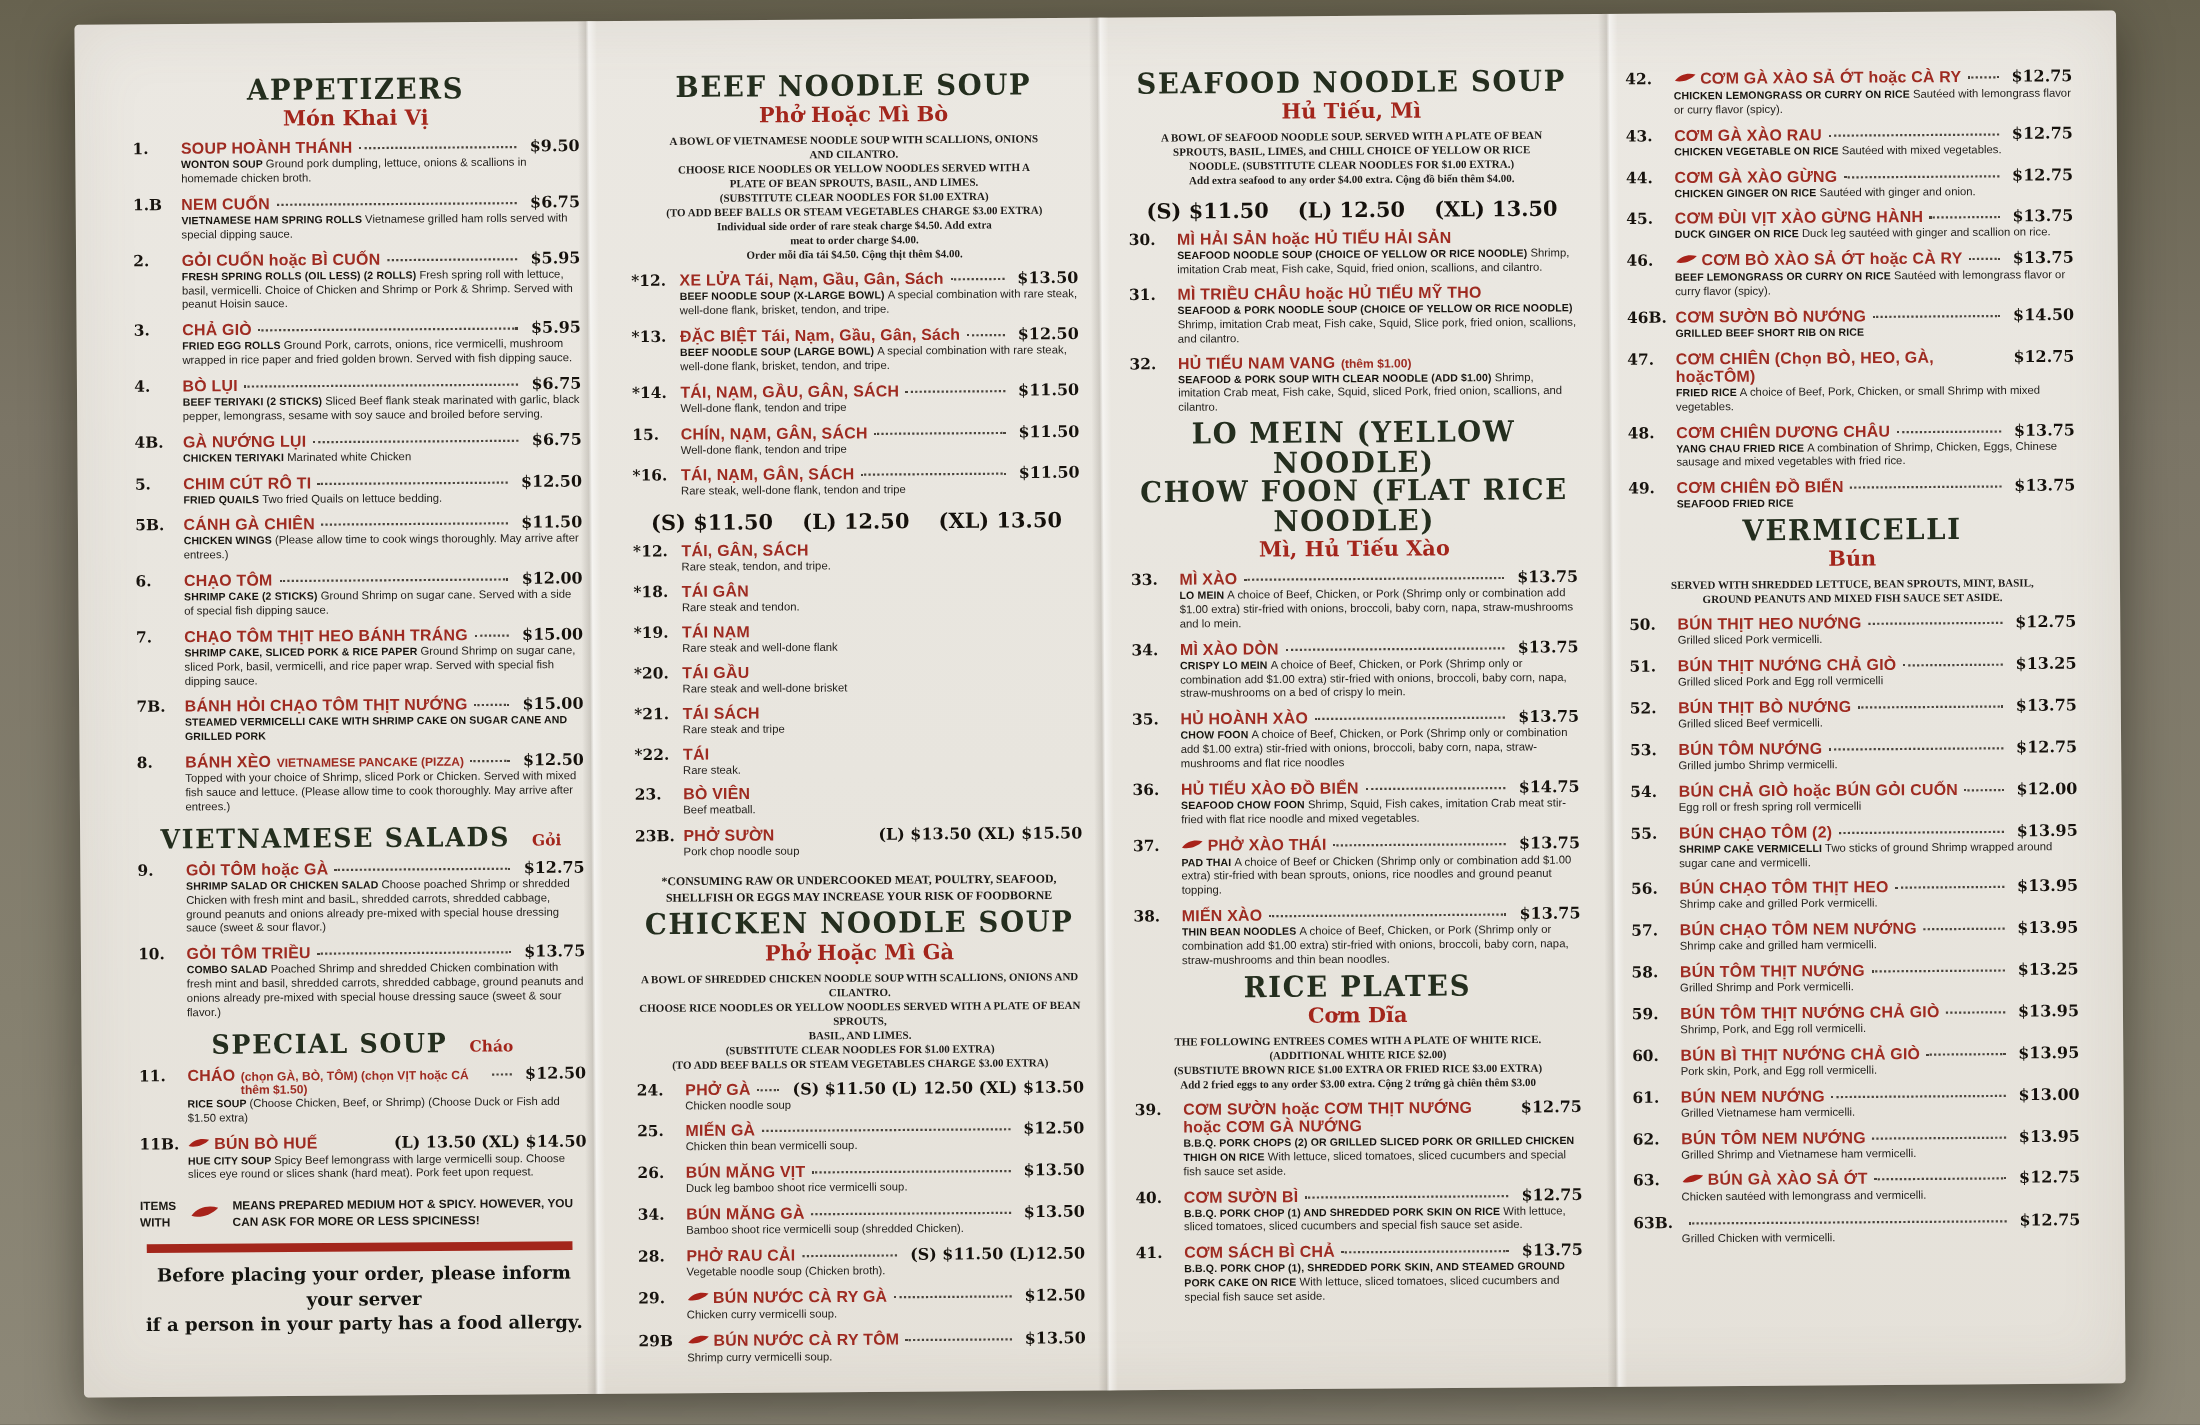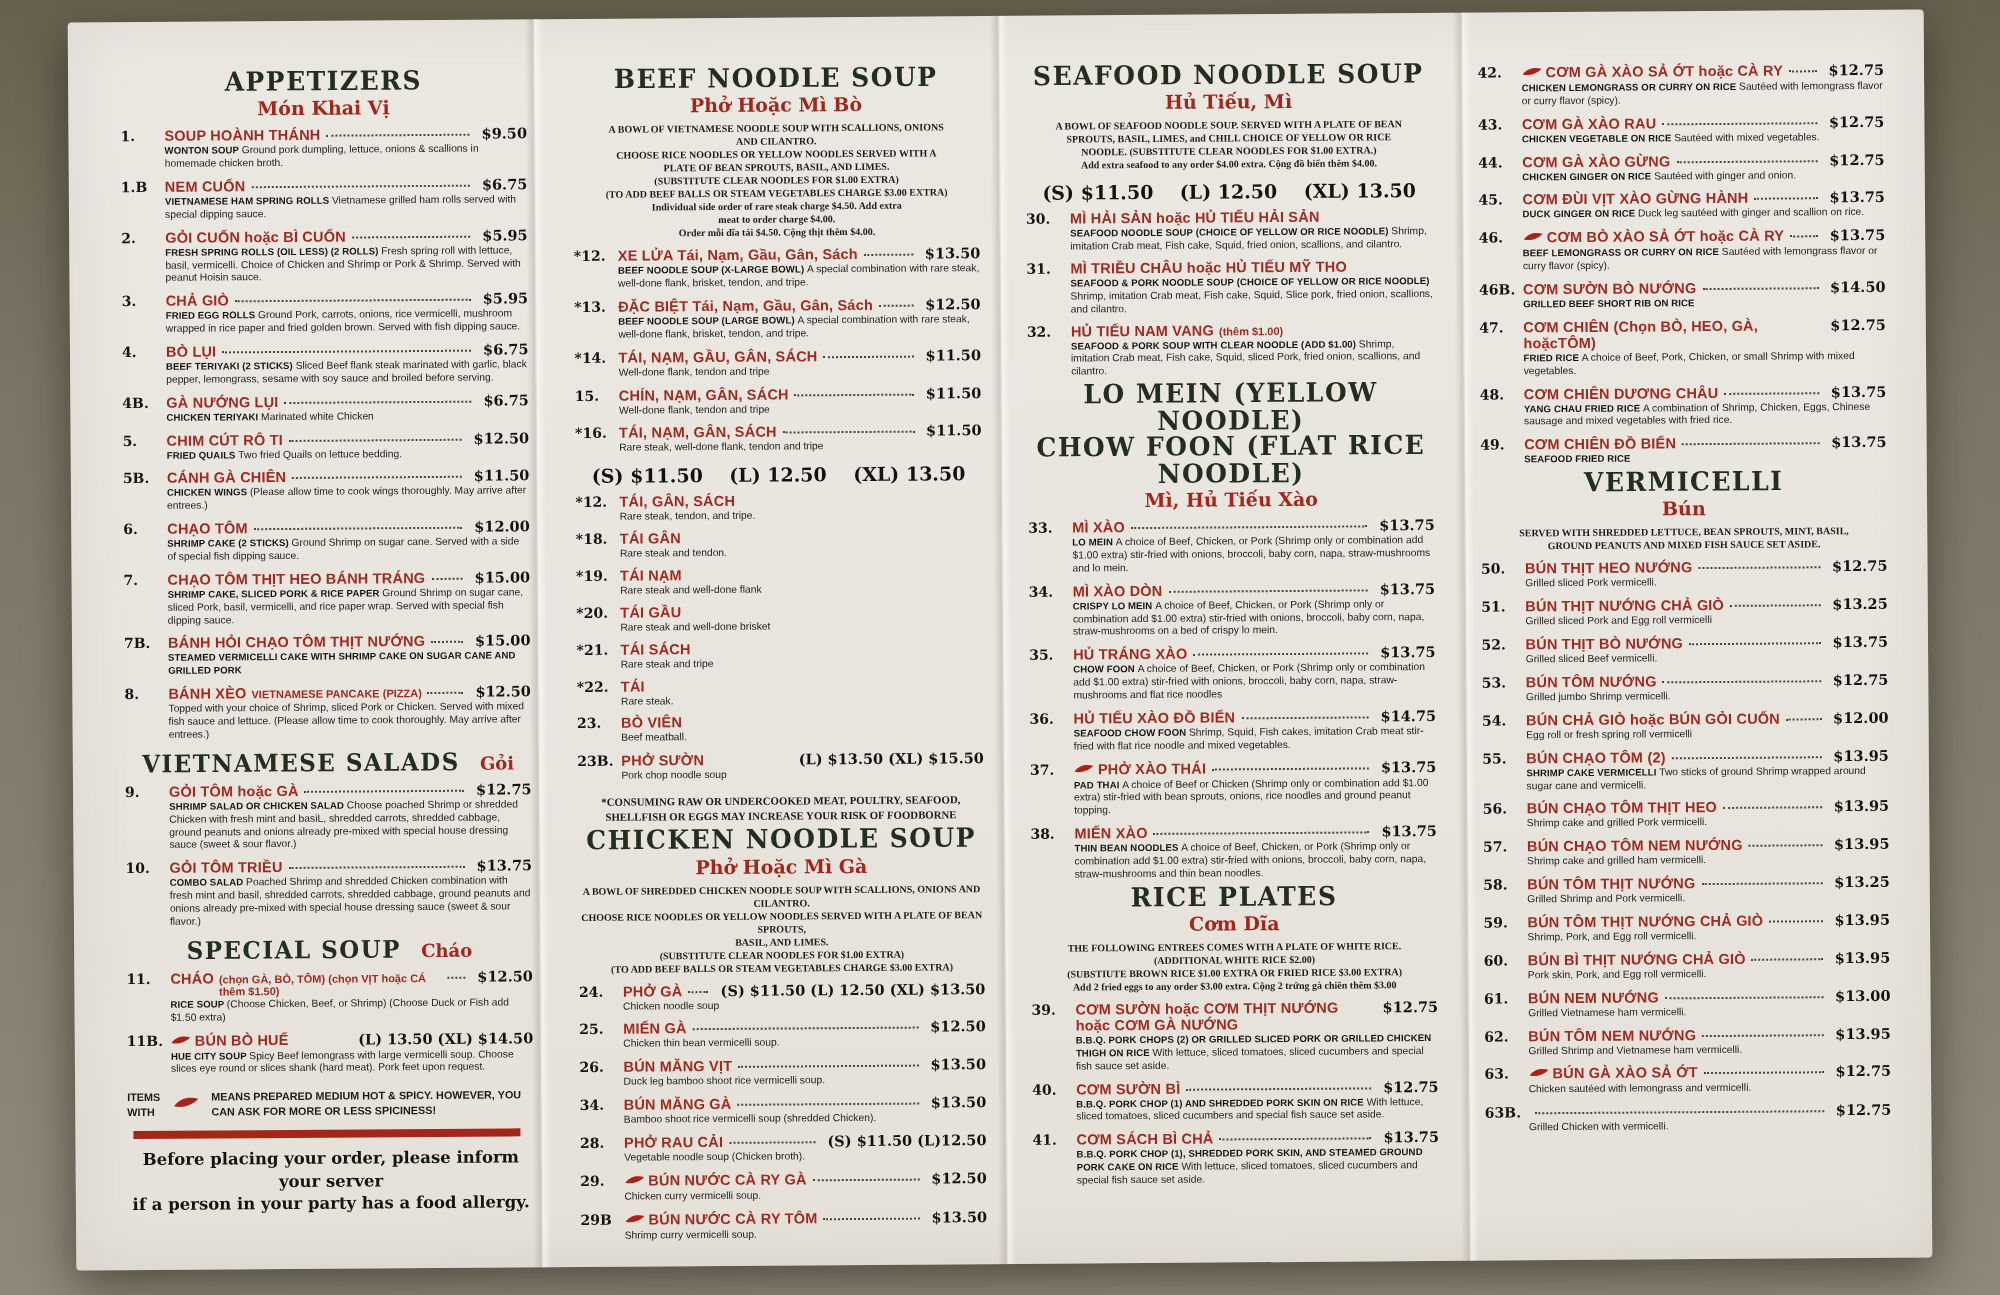--- a/index.html
+++ b/index.html
@@ -15,21 +15,21 @@
     background:linear-gradient(90deg,rgba(0,0,0,0) 0%,rgba(60,52,40,.16) 42%,rgba(255,255,255,.55) 58%,rgba(0,0,0,0) 100%);}
   .crease.c1{left:24.6%}.crease.c2{left:49.7%}.crease.c3{left:74.6%}
   .col{flex:0 0 25%;box-sizing:border-box;padding:0 20px 0 26px;}
   .sec{text-align:center;margin:4px 0 6px 0;}
   .sec-title{font-family:"DejaVu Serif","Liberation Serif",serif;font-weight:700;
     font-size:25px;letter-spacing:1.5px;color:#242e1e;line-height:1.05;transform:scaleY(1.05);}
   .sec-sub{font-family:"DejaVu Serif","Liberation Serif",serif;font-weight:700;
     font-size:19px;color:#a3261c;margin-top:2px;}
   .sec.inline{display:flex;justify-content:center;align-items:baseline;gap:20px;margin-top:10px;}
   .sec.inline .sec-title{font-size:23px;}
-  .sec.inline .sec-sub{font-size:18px;margin-top:0;}
+  .sec.inline .sec-sub{font-size:14px;margin-top:0;}
   .note{font-family:"Liberation Serif",serif;font-weight:700;font-size:10px;
     color:#1d1b18;text-align:center;line-height:1.3;margin:3px 0 4px 0;}
   .sizes{font-family:"DejaVu Serif","Liberation Serif",serif;font-weight:700;font-size:19px;
     color:#15110c;text-align:center;margin:10px 0 6px 0;white-space:pre;}
   .item{margin-top:7px;}
   .irow{display:flex;align-items:baseline;}
   .num{flex:0 0 44px;font-family:"DejaVu Serif","Liberation Serif",serif;font-weight:700;
     font-size:14px;color:#17130e;}
   .chili{flex:0 0 auto;margin-right:4px;position:relative;top:-1px;}
   .iname{font-weight:700;font-size:14.5px;color:#9e2b21;letter-spacing:.2px;max-width:72%;}
@@ -695,21 +695,21 @@
     </div>
     <div class="idesc">
       <span class="isub">CRISPY LO MEIN </span>
       <span class="idtext">A choice of Beef, Chicken, or Pork (Shrimp only or combination add $1.00 extra) stir-fried with onions, broccoli, baby corn, napa, straw-mushrooms on a bed of crispy lo mein.</span>
     </div>
   </div>
       <div class="item">
     <div class="irow">
       <span class="num">35.</span>
 
-      <span class="iname">HỦ TRÁNG XÀO</span>
+      <span class="iname">HỦ HOÀNH XÀO</span>
 
       <span class="leader"></span>
       <span class="price">$13.75</span>
     </div>
     <div class="idesc">
       <span class="isub">CHOW FOON </span>
       <span class="idtext">A choice of Beef, Chicken, or Pork (Shrimp only or combination add $1.00 extra) stir-fried with onions, broccoli, baby corn, napa, straw-mushrooms and flat rice noodles</span>
     </div>
   </div>
       <div class="item">

